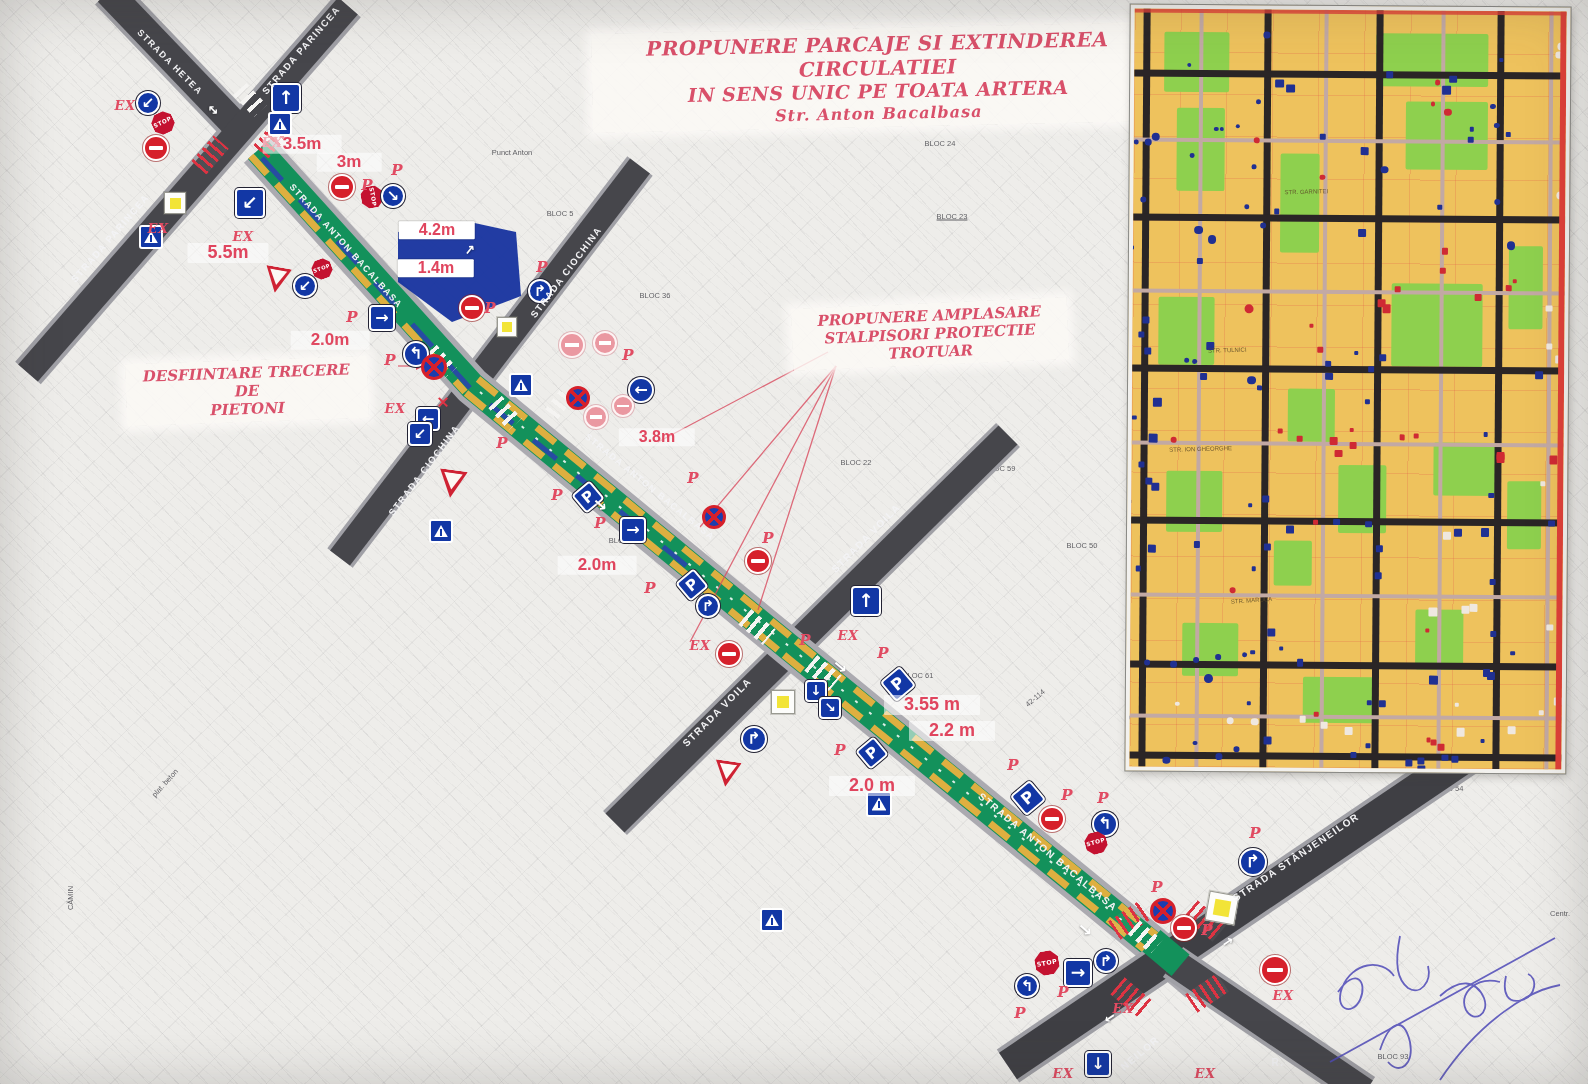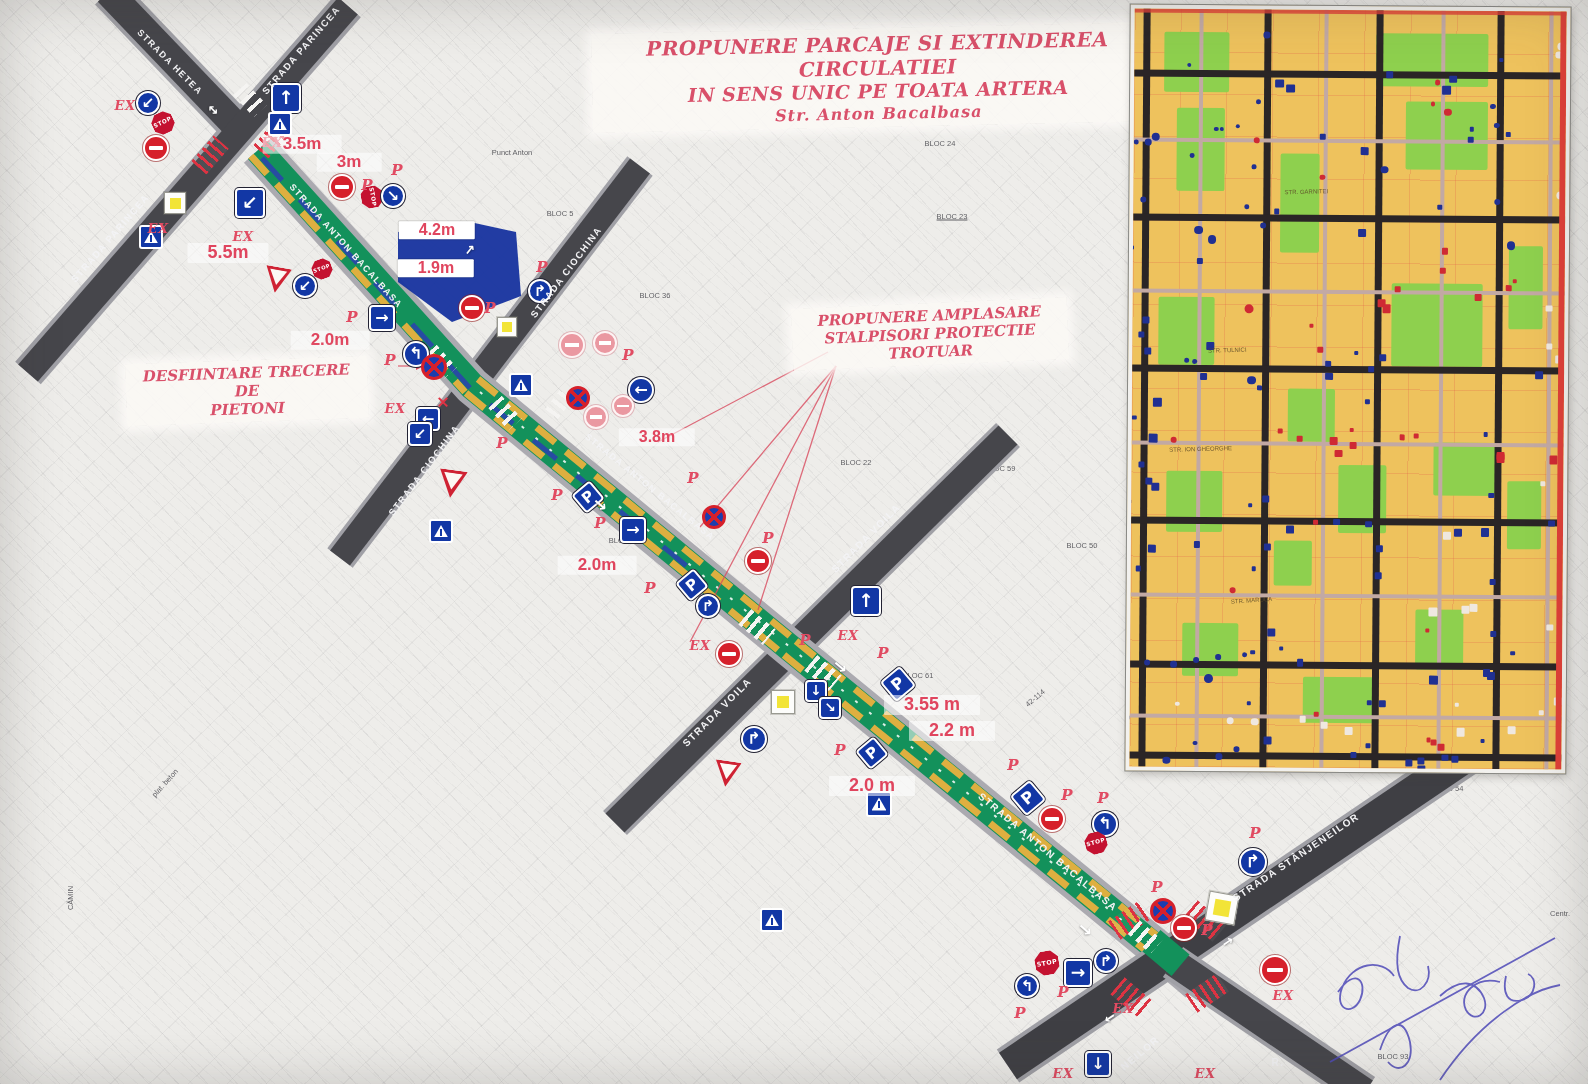--- a/index.html
+++ b/index.html
@@ -257,21 +257,21 @@
       <div class="exm" style="left: 848px; top: 635px;">EX</div>
       <div class="exm" style="left: 700px; top: 645px;">EX</div>
       <div class="exm" style="left: 1283px; top: 995px;">EX</div>
       <div class="exm" style="left: 1123px; top: 1008px;">EX</div>
       <div class="exm" style="left: 1063px; top: 1073px;">EX</div>
       <div class="exm" style="left: 1205px; top: 1073px;">EX</div>
       <div class="meas" style="left: 302px; top: 144px; font-size: 17px;">3.5m</div>
       <div class="meas" style="left: 349px; top: 162px; font-size: 17px;">3m</div>
       <div class="meas" style="left: 228px; top: 253px; font-size: 18px;">5.5m</div>
       <div class="meas chip" style="left: 437px; top: 230px; font-size: 16px;">4.2m</div>
-      <div class="meas chip" style="left: 436px; top: 268px; font-size: 16px;">1.9m</div>
+      <div class="meas chip" style="left: 436px; top: 268px; font-size: 16px;">1.4m</div>
       <div class="meas" style="left: 330px; top: 340px; font-size: 17px;">2.0m</div>
       <div class="meas" style="left: 657px; top: 437px; font-size: 16px;">3.8m</div>
       <div class="meas" style="left: 597px; top: 565px; font-size: 17px;">2.0m</div>
       <div class="meas" style="left: 932px; top: 705px; font-size: 18px;">3.55 m</div>
       <div class="meas" style="left: 952px; top: 731px; font-size: 18px;">2.2 m</div>
       <div class="meas" style="left: 872px; top: 786px; font-size: 18px;">2.0 m</div>
       <div class="rl" style="left: 170px; top: 62px; font-size: 9px; transform: translate(-50%, -50%) rotate(45deg);">STRADA HETEA</div>
       <div class="rl" style="left: 301px; top: 50px; font-size: 9.5px; transform: translate(-50%, -50%) rotate(-49deg);">STRADA PARINCEA</div>
       <div class="rl" style="left: 110px; top: 238px; font-size: 9.5px; transform: translate(-50%, -50%) rotate(-49deg);">STRADA PARINCEA</div>
       <div class="rl" style="left: 566px; top: 272px; font-size: 9.5px; transform: translate(-50%, -50%) rotate(-53deg);">STRADA CIOCHINA</div>

